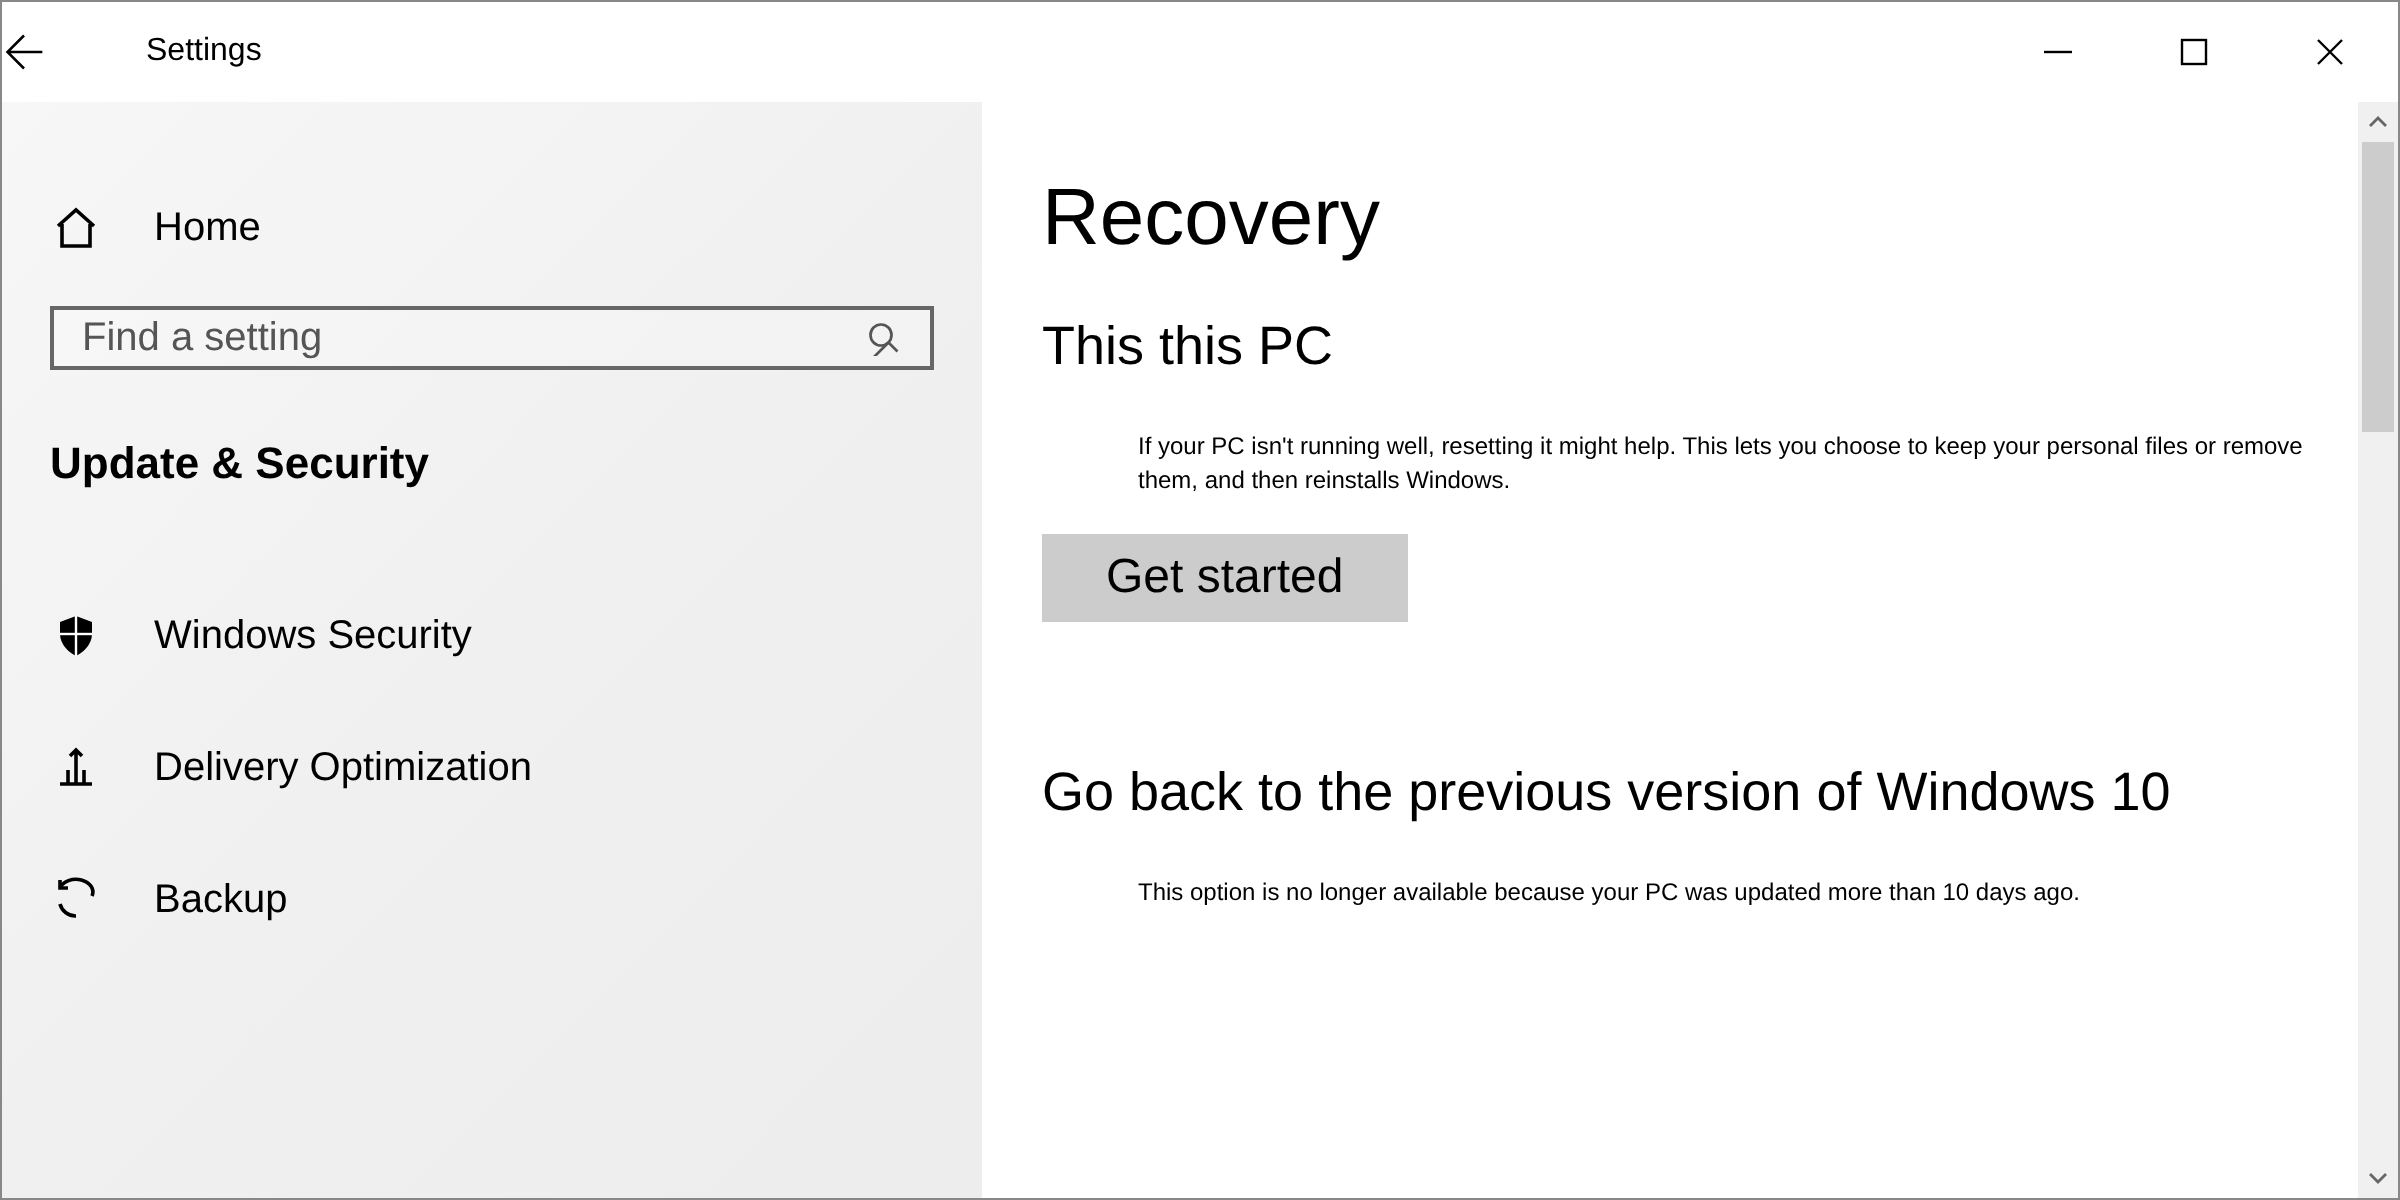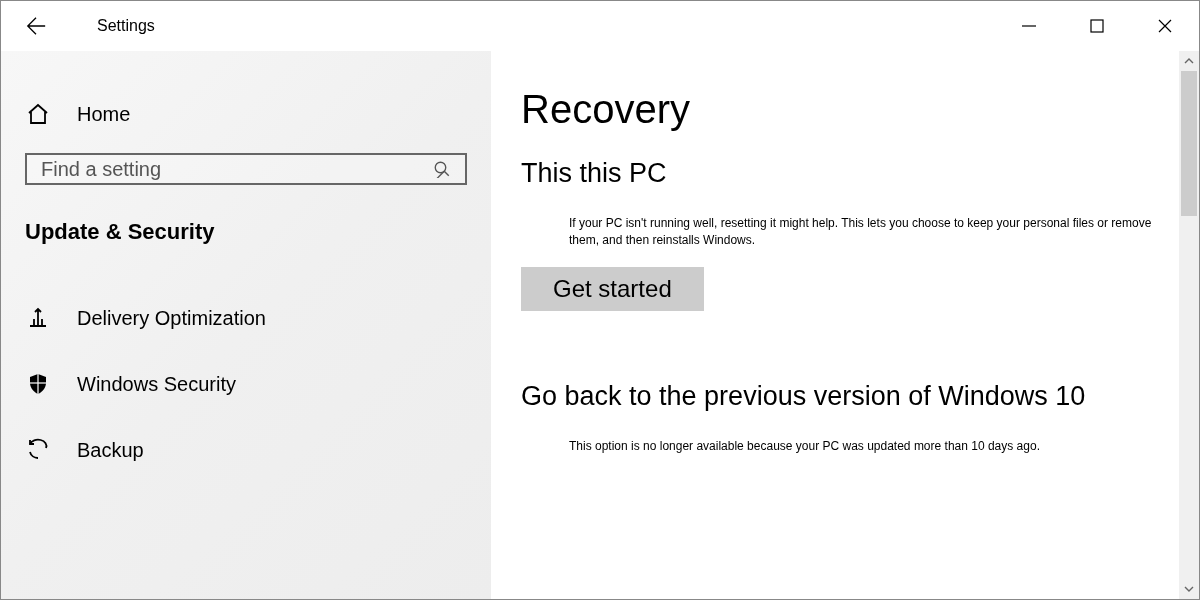--- a/index.html
+++ b/index.html
@@ -11,21 +11,20 @@
       border: 1px solid #888;
       overflow: hidden;
       color: #000;
       display: flex;
       flex-direction: column;
     }
     .titlebar {
       display: flex;
       align-items: center;
       height: 50px;
-      padding-left: 24px;
     }
     .titlebar-back {
       width: 44px;
       height: 50px;
       display: flex;
       align-items: center;
       justify-content: flex-start;
       cursor: pointer;
     }
     .titlebar-title {
@@ -211,36 +210,36 @@
           </svg>
         </span>
       </div>
     </div>
 
     <div class="category">Update &amp; Security</div>
 
 
     <div class="sidebar-row" style="margin-top:16px">
       <span class="sidebar-icon">
-        <svg width="24" height="24" viewBox="0 0 24 24" fill="none" stroke="#000" stroke-width="1.8">
-          <path d="M4 20 H20 M8 20 V13 M12 20 V13 M16 20 V13 M12 13 V3 M9 6 L12 3 L15 6"></path>
-        </svg>
-      </span>
-      <span>Delivery Optimization</span>
-    </div>
-
-    <div class="sidebar-row" style="margin-top:16px">
-      <span class="sidebar-icon">
         <svg width="24" height="24" viewBox="0 0 24 24" fill="#000">
           <path d="M12 2 L20 5 V11 C20 16 16 20 12 22 C8 20 4 16 4 11 V5 Z"></path>
           <path d="M12 2 L12 22" stroke="#fff" stroke-width="1.2"></path>
           <path d="M4 11 H20" stroke="#fff" stroke-width="1.2"></path>
         </svg>
       </span>
       <span>Windows Security</span>
+    </div>
+
+    <div class="sidebar-row" style="margin-top:16px">
+      <span class="sidebar-icon">
+        <svg width="24" height="24" viewBox="0 0 24 24" fill="none" stroke="#000" stroke-width="1.8">
+          <path d="M4 20 H20 M8 20 V13 M12 20 V13 M16 20 V13 M12 13 V3 M9 6 L12 3 L15 6"></path>
+        </svg>
+      </span>
+      <span>Delivery Optimization</span>
     </div>
 
     <div class="sidebar-row" style="margin-top:16px">
       <span class="sidebar-icon">
         <svg width="24" height="24" viewBox="0 0 24 24" fill="none" stroke="#000" stroke-width="1.8">
           <path d="M4 6 A8 6 0 0 1 20 10 M4 14 A8 8 0 0 0 12 20"></path>
           <path d="M4 2 V6 H8"></path>
         </svg>
       </span>
       <span>Backup</span>

